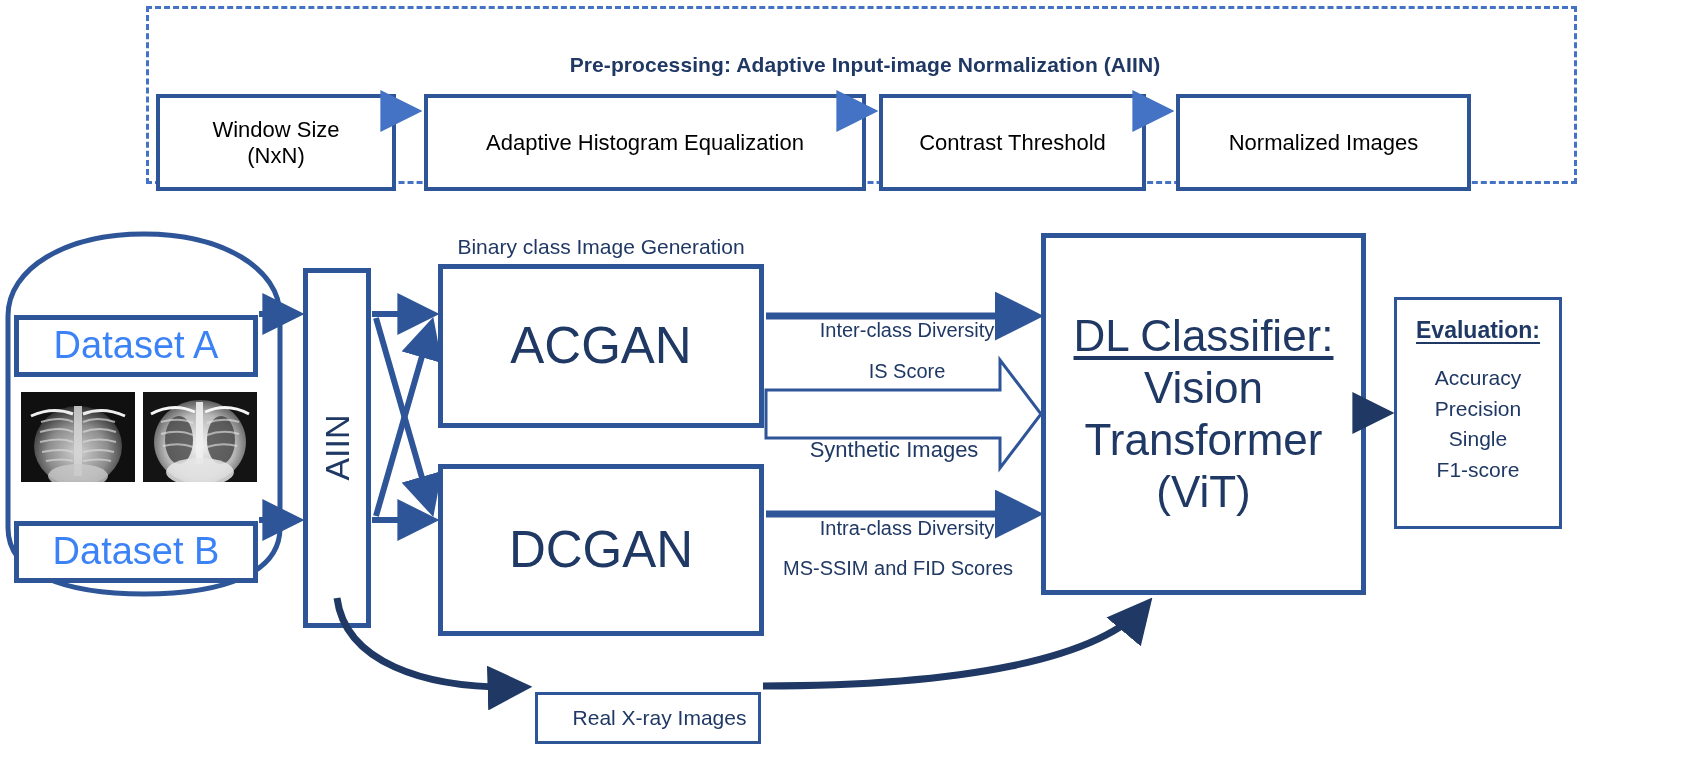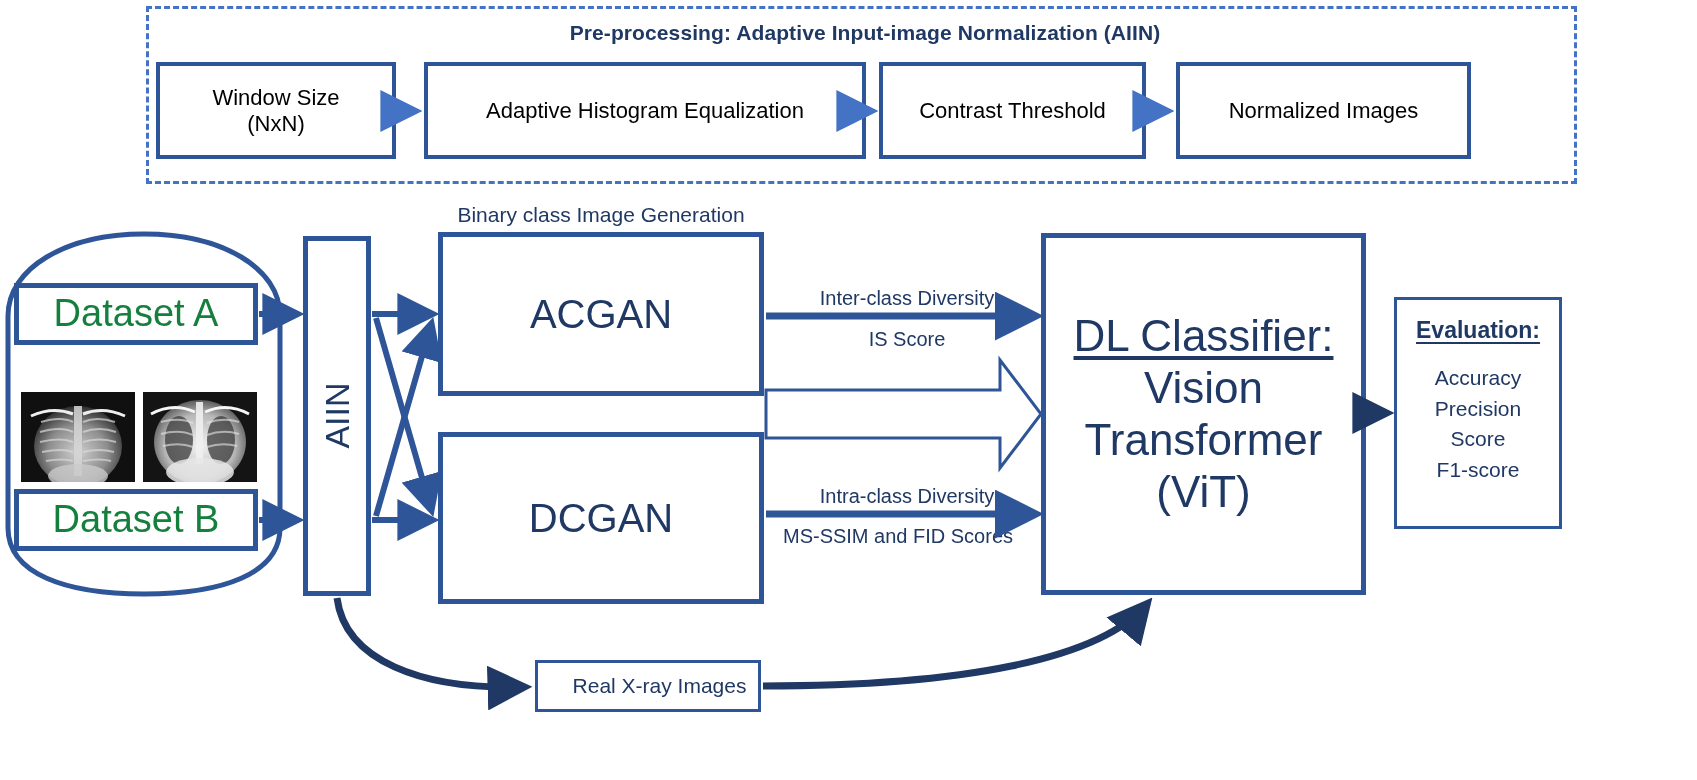--- a/index.html
+++ b/index.html
@@ -1,53 +1,53 @@
 <!DOCTYPE html>
 <html><head>
 <meta charset="utf-8">
 <style>
   html,body{margin:0;padding:0;background:#ffffff;}
   body{font-family:"Liberation Sans", sans-serif;}
   #stage{position:relative;width:1697px;height:780px;background:#ffffff;overflow:hidden;}
   .abs{position:absolute;box-sizing:border-box;}
-  .ctr{display:flex;align-items:center;justify-content:center;text-align:center;line-height:1.15;}
+  .ctr{display:flex;align-items:center;justify-content:center;text-align:center;line-height:1.15;margin-top:32px;}
 
   
   .dashed-wrap{
     border:3px dashed #4472C4;
     background:#ffffff;
   }
   .pp-title{
     color:#1F3864;font-weight:bold;font-size:21px;letter-spacing:.1px;
   }
   .pp-box{
     border:4px solid #2E5597;background:#ffffff;color:#000000;font-size:22px;
   }
 
   
   .cyl svg{display:block;}
 
   .ds-box{
-    border:5px solid #2E5597;background:#ffffff;color:#15803d;font-size:38px;
+    border:5px solid #2E5597;background:#ffffff;color:#3b82f6;font-size:38px;
   }
   .xray{background:#111;overflow:hidden;}
   .xray svg{display:block;}
 
   
   .aiin-box{
     border:5px solid #2E5597;background:#ffffff;
   }
   .aiin-label{
     color:#1F3864;font-size:34px;font-weight:400;
     transform:rotate(-90deg);white-space:nowrap;
   }
 
   
   .gan-box{
-    border:5px solid #2E5597;background:#ffffff;color:#1F3864;font-size:40px;
+    border:5px solid #2E5597;background:#ffffff;color:#1F3864;font-size:51px;
   }
   .cap{
     color:#1F3864;font-size:21px;
   }
 
   
   .clf-box{
     border:5px solid #2E5597;background:#ffffff;color:#1F3864;
     display:flex;flex-direction:column;align-items:center;justify-content:center;
     font-size:44px;line-height:1.18;text-align:center;
@@ -197,21 +197,21 @@
     <span class="u">DL Classifier:</span>
     <span>Vision</span>
     <span>Transformer</span>
     <span>(ViT)</span>
   </div>
 
   <div class="abs eval-box" style="left:1394px;top:297px;width:168px;height:232px;">
     <span class="eval-title">Evaluation:</span>
     <span>Accuracy</span>
     <span>Precision</span>
-    <span>Score</span>
+    <span>Single</span>
     <span>F1-score</span>
   </div>
 
   <div class="abs ctr real-box" style="left:535px;top:660px;width:226px;height:52px;">
     <span>Real X-ray Images</span>
   </div>
 
   <svg class="ov">
     <defs>
       <marker id="ah-mid" markerWidth="7" markerHeight="7" refX="5.6" refY="3.5" orient="auto" markerUnits="strokeWidth">

